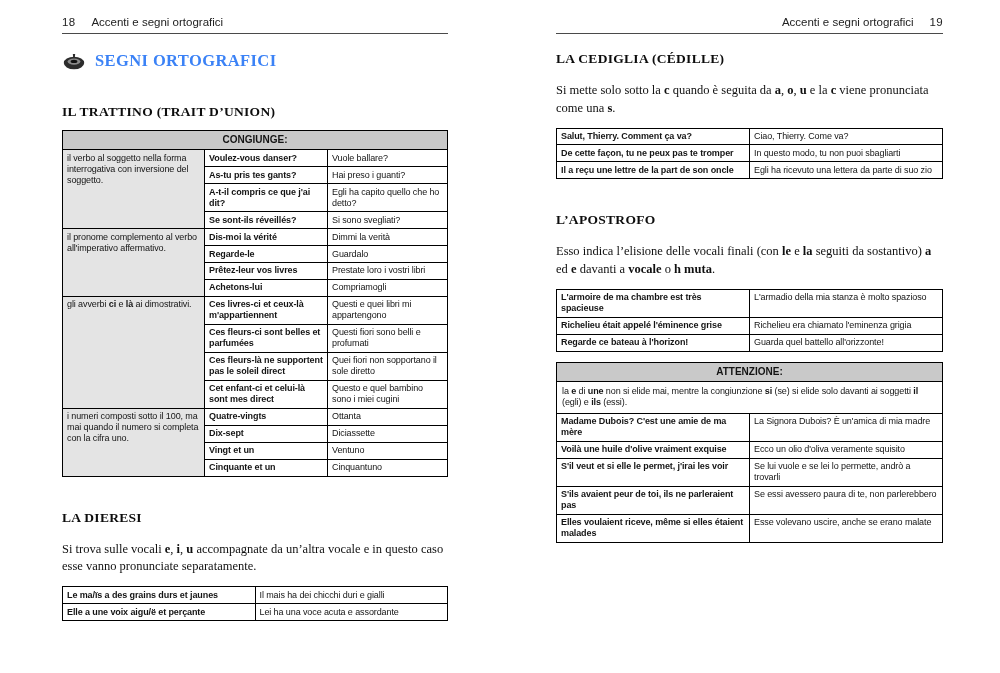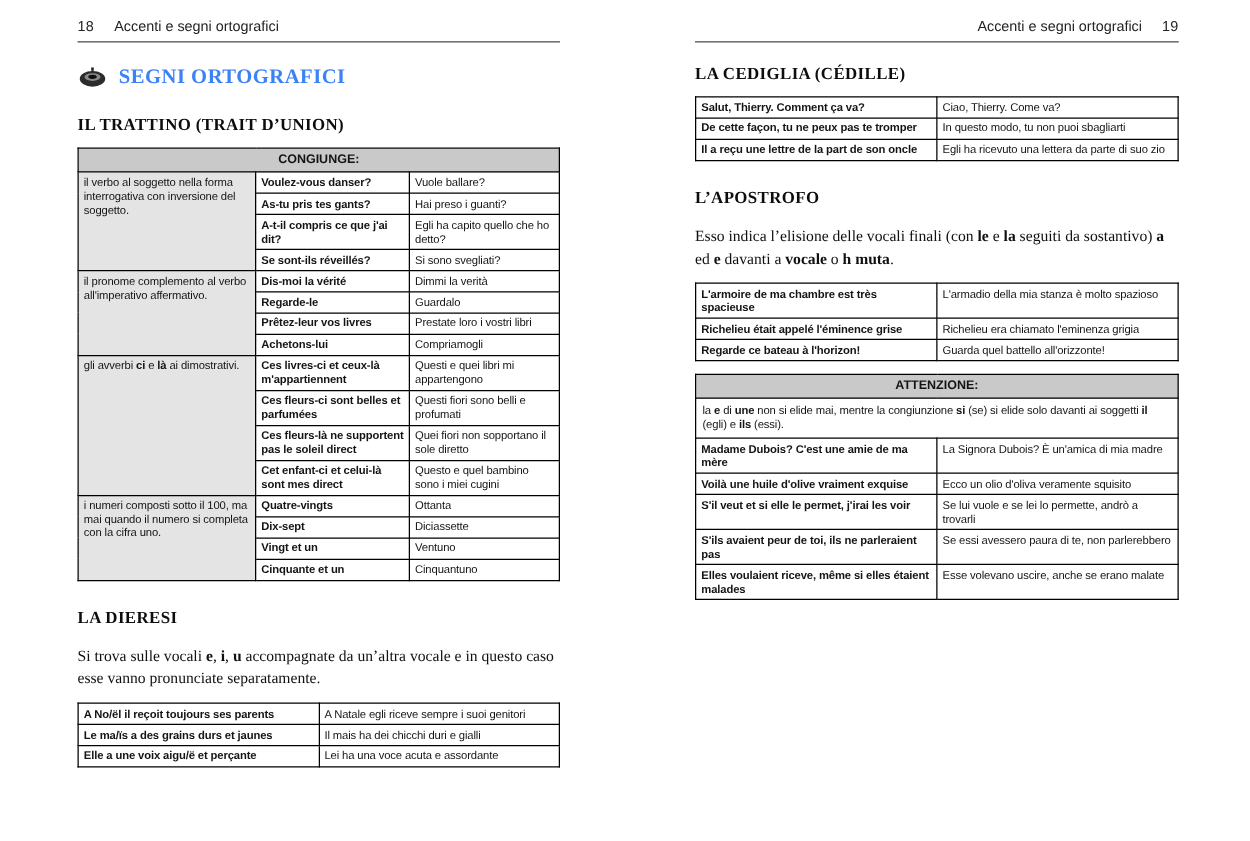--- a/index.html
+++ b/index.html
@@ -13,21 +13,21 @@
   .running { display:flex; align-items:baseline; gap:16px; font-size:11.5px; color:#222;
              padding-bottom:5px; border-bottom:1.5px solid #4a4a4a; }
   .page-right .running { justify-content:flex-end; }
   .running .pagenum { letter-spacing:0.3px; }
 
   h1.section { display:flex; align-items:center; gap:9px; margin-top:17px;
                font-family:"Liberation Serif", serif; font-size:16.5px; font-weight:bold;
                letter-spacing:0.4px; color:#3b82f6; }
   h1.section .icon { display:inline-flex; }
 
-  h2.sub { margin-top:21px; font-family:"Liberation Serif", serif; font-size:13.5px;
+  h2.sub { margin-top:33px; font-family:"Liberation Serif", serif; font-size:13.5px;
            font-weight:bold; letter-spacing:0.3px; color:#0d0d0d; }
 
   p.body { margin-top:15px; font-family:"Liberation Serif", serif; font-size:12.5px;
            line-height:1.42; color:#101010; }
 
   table.ex-table { border-collapse:collapse; width:100%; margin-top:10px;
                    font-size:9px; line-height:1.22; letter-spacing:-0.1px; table-layout:fixed; }
   .ex-table td, .ex-table th { border:1px solid #000; padding:2.5px 4px; vertical-align:top; text-align:left; }
   .ex-table th.table-title { background:#c9c9c9; text-align:center; font-size:10px;
                              font-weight:bold; padding:3px 4px; letter-spacing:0; }
@@ -158,24 +158,20 @@
 
     <p class="body">Si trova sulle vocali <b>e</b>, <b>i</b>, <b>u</b> accompagnate da un’altra vocale e in questo caso esse vanno pronunciate separatamente.</p>
 
     <table class="ex-table two-col">
       <colgroup>
           <col class="c-fr">
           <col class="c-it">
         </colgroup>
       <tbody>
         <tr>
-          <td class="fr">A No/ël il reçoit toujours ses parents</td>
-          <td class="it">A Natale egli riceve sempre i suoi genitori</td>
-        </tr>
-        <tr>
           <td class="fr">Le ma/ïs a des grains durs et jaunes</td>
           <td class="it">Il mais ha dei chicchi duri e gialli</td>
         </tr>
         <tr>
           <td class="fr">Elle a une voix aigu/ë et perçante</td>
           <td class="it">Lei ha una voce acuta e assordante</td>
         </tr>
       </tbody>
     </table>
 
@@ -183,20 +179,21 @@
 
   <div class="page page-right">
 
     <div class="running">
       <span>Accenti e segni ortografici</span>
       <span class="pagenum">19</span>
     </div>
 
     <h2 class="sub" style="margin-top:17px;">LA CEDIGLIA (CÉDILLE)</h2>
 
+    <p class="body">Si mette solo sotto la <b>c</b> quando è seguita da <b>a</b>, <b>o</b>, <b>u</b> e la <b>c</b> viene pronunciata come una <b>s</b>.</p>
 
     <table class="ex-table two-col">
       <colgroup>
           <col class="c-fr">
           <col class="c-it">
         </colgroup>
       <tbody>
         <tr>
           <td class="fr">Salut, Thierry. Comment ça va?</td>
           <td class="it">Ciao, Thierry. Come va?</td>

